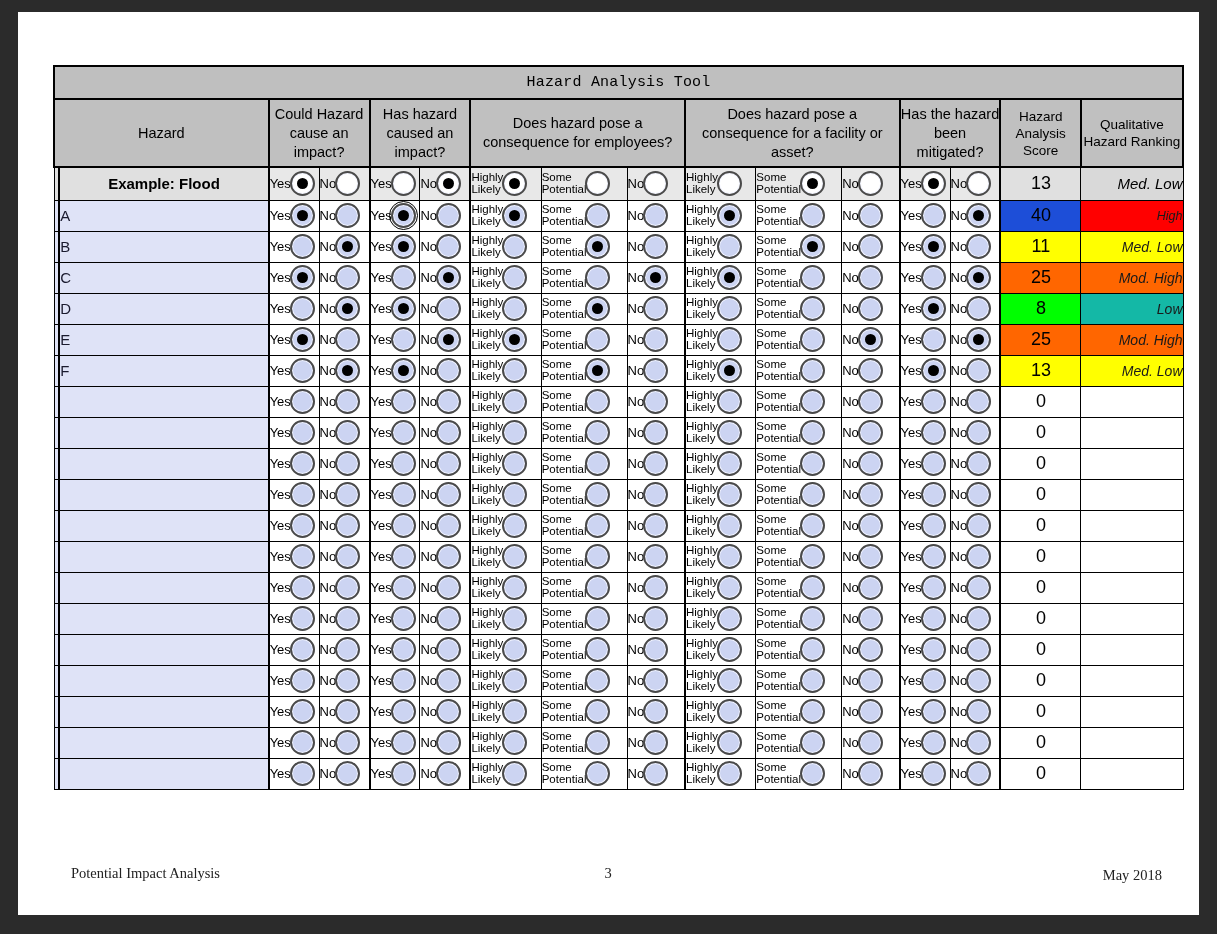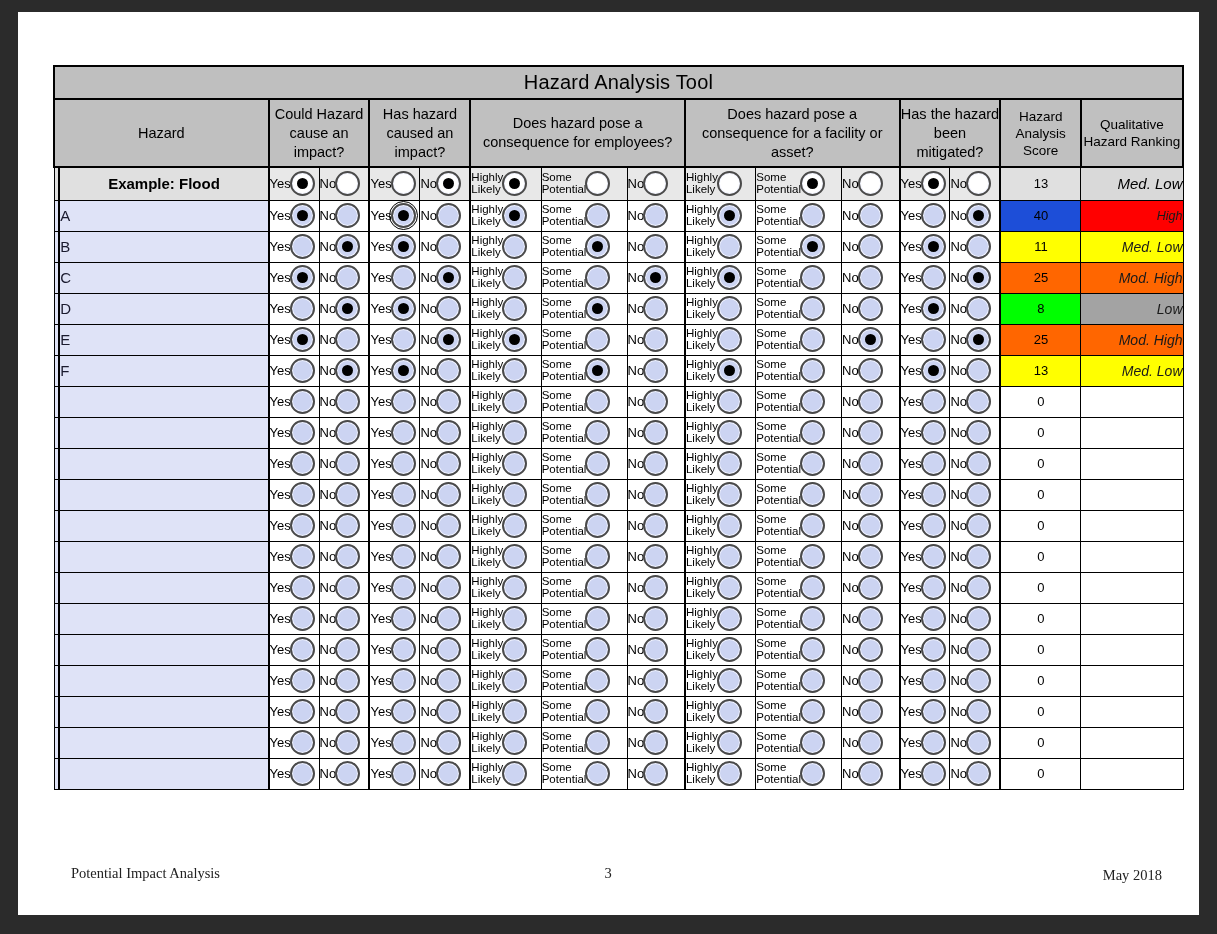--- a/index.html
+++ b/index.html
@@ -31,25 +31,26 @@
     border:1px solid #000;
     padding:0;
     margin:0;
     font-weight:normal;
   }
   
   .titlebar {
     background:#bfbfbf;
     height:33px;
     text-align:center;
-    font-size:20px;
+    font-size:15px;
     font-weight:bold;
     color:#000;
     border:2px solid #000 !important;
     letter-spacing:.2px;
+    font-family:Liberation Mono, monospace;
   }
   
   .hdr {
     background:#c0c0c0;
     text-align:center;
     vertical-align:middle;
     font-weight:bold;
     font-size:14.5px;
     line-height:19px;
     color:#000;
@@ -141,21 +142,21 @@
     border-radius:50%;
     background:#000;
   }
   .knob.focus { outline:1.5px solid #000; outline-offset:1px; }
 
   
   .score {
     text-align:center;
     vertical-align:middle;
     font-weight:bold;
-    font-size:13px;
+    font-size:18px;
     color:#000;
     background:#fff;
   }
   .score.gray { background:#e0e0e0; }
   .rank {
     text-align:right;
     vertical-align:middle;
     font-weight:bold;
     font-size:14px;
     color:#1a1a1a;
@@ -605,21 +606,21 @@
                 <span class="knob on"></span>
               </span>
             </td>
             <td class="opt sep-r">
               <span class="opt-inner">
                 <span class="opt-lbl yn">No</span>
                 <span class="knob"></span>
               </span>
             </td>
             <td class="score" style="background:#00ff00;">8</td>
-            <td class="rank" style="background:#a3a3a3;">Low</td>
+            <td class="rank" style="background:#14b8a6;">Low</td>
           </tr>
           <tr class="r">
             <td class="tickcell"></td>
             <td class="hazcell sep-r"><span>E</span></td>
             <td class="opt sep-l">
               <span class="opt-inner">
                 <span class="opt-lbl yn">Yes</span>
                 <span class="knob on"></span>
               </span>
             </td>

